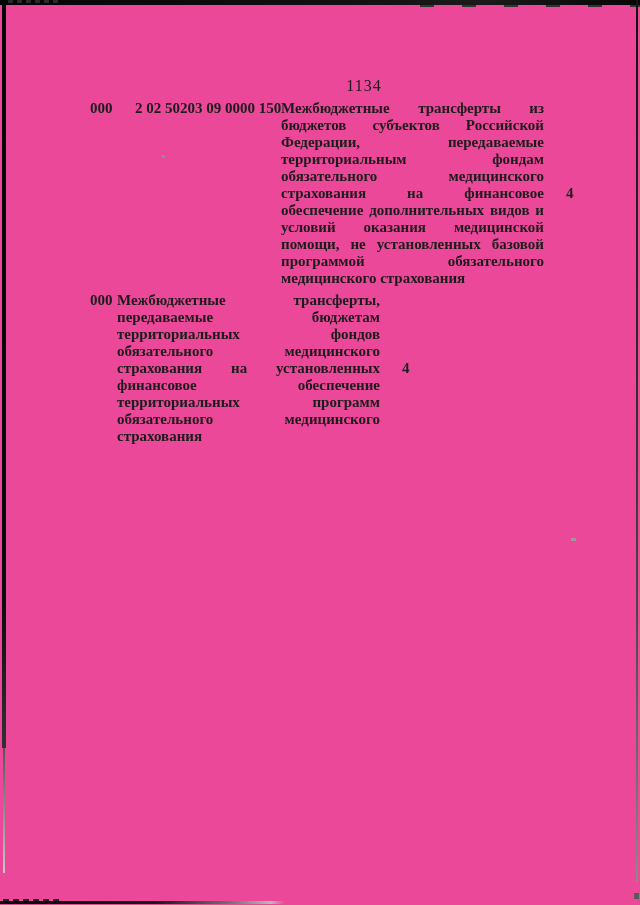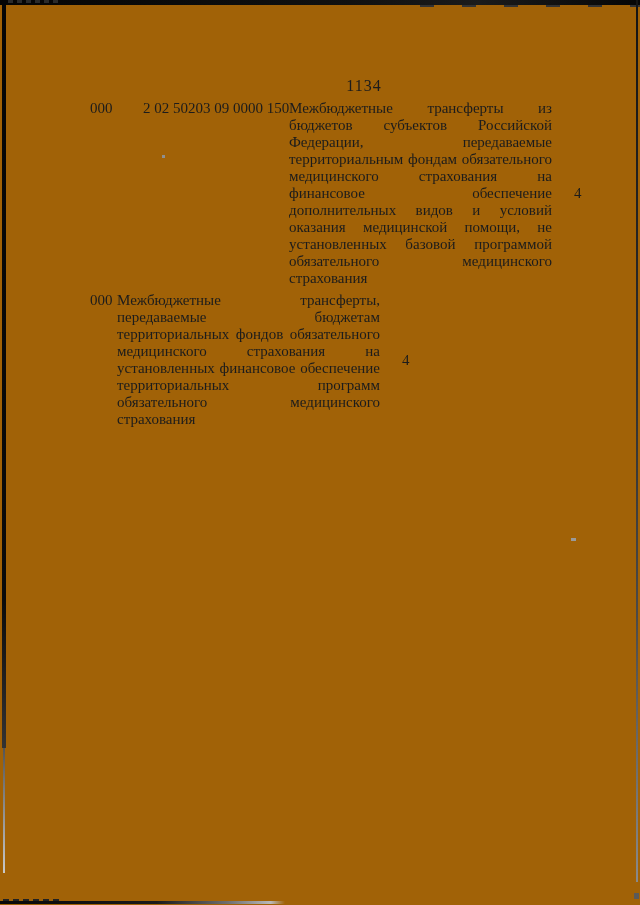--- a/index.html
+++ b/index.html
@@ -4,21 +4,21 @@
 <style>
   html, body {
     margin: 0;
     padding: 0;
     background: #ffffff;
   }
   .page {
     position: relative;
     width: 640px;
     height: 905px;
-    background: #a16207;
+    background: #ec4899;
     overflow: hidden;
     font-family: "Liberation Serif", "DejaVu Serif", serif;
     color: #1c1c1c;
   }
 
   
   .scan-top {
     position: absolute;
     left: 0; top: 0;
     width: 640px; height: 5px;
@@ -93,36 +93,37 @@
     width: 728px;          
     text-align: center;
     font-size: 16px;
     letter-spacing: 1px;
   }
   .code-table {
     position: absolute;
     top: 100px;
     left: 0;
     width: 640px;
+    font-weight: bold;
   }
   .row {
     display: flex;
     align-items: stretch;
     margin-bottom: 5px;
     font-size: 15px;
     line-height: 17px;
   }
   .cell-admin {
     margin-left: 90px;
     width: 27px;
     flex: none;
     white-space: nowrap;
   }
   .cell-code {
-    margin-left: 26px;
+    margin-left: 18px;
     width: 146px;
     flex: none;
     white-space: nowrap;
   }
   .cell-desc {
     width: 263px;
     flex: none;
     text-align: justify;
     text-justify: inter-word;
   }

